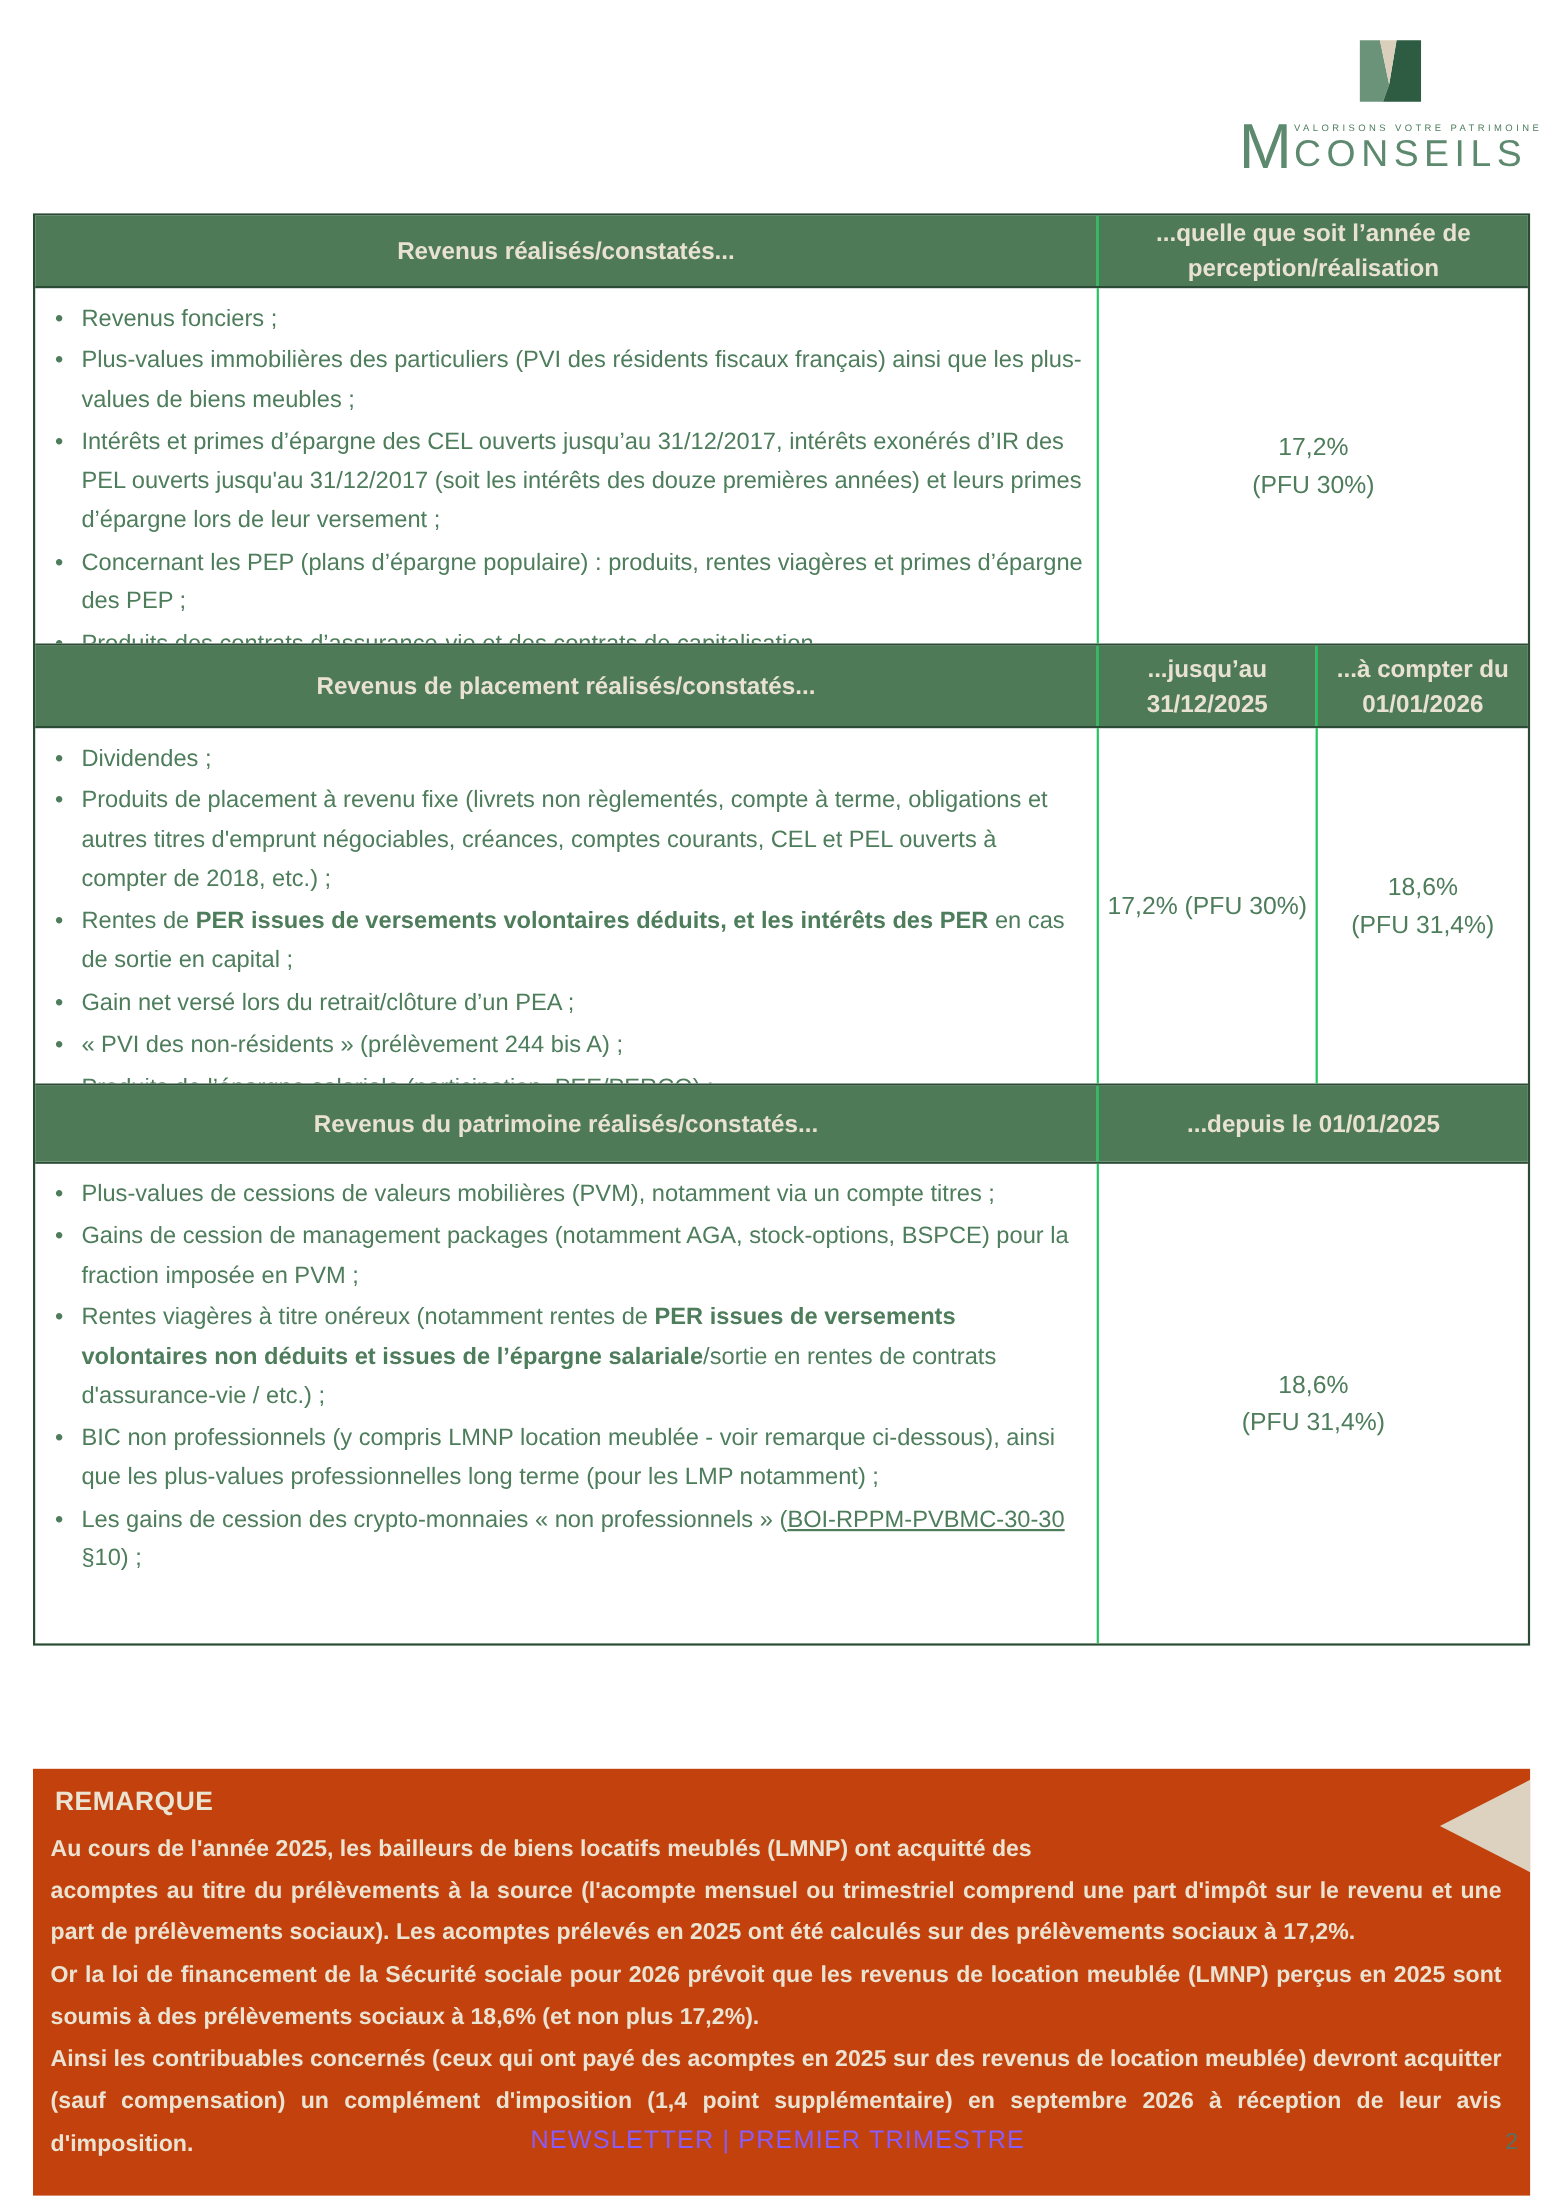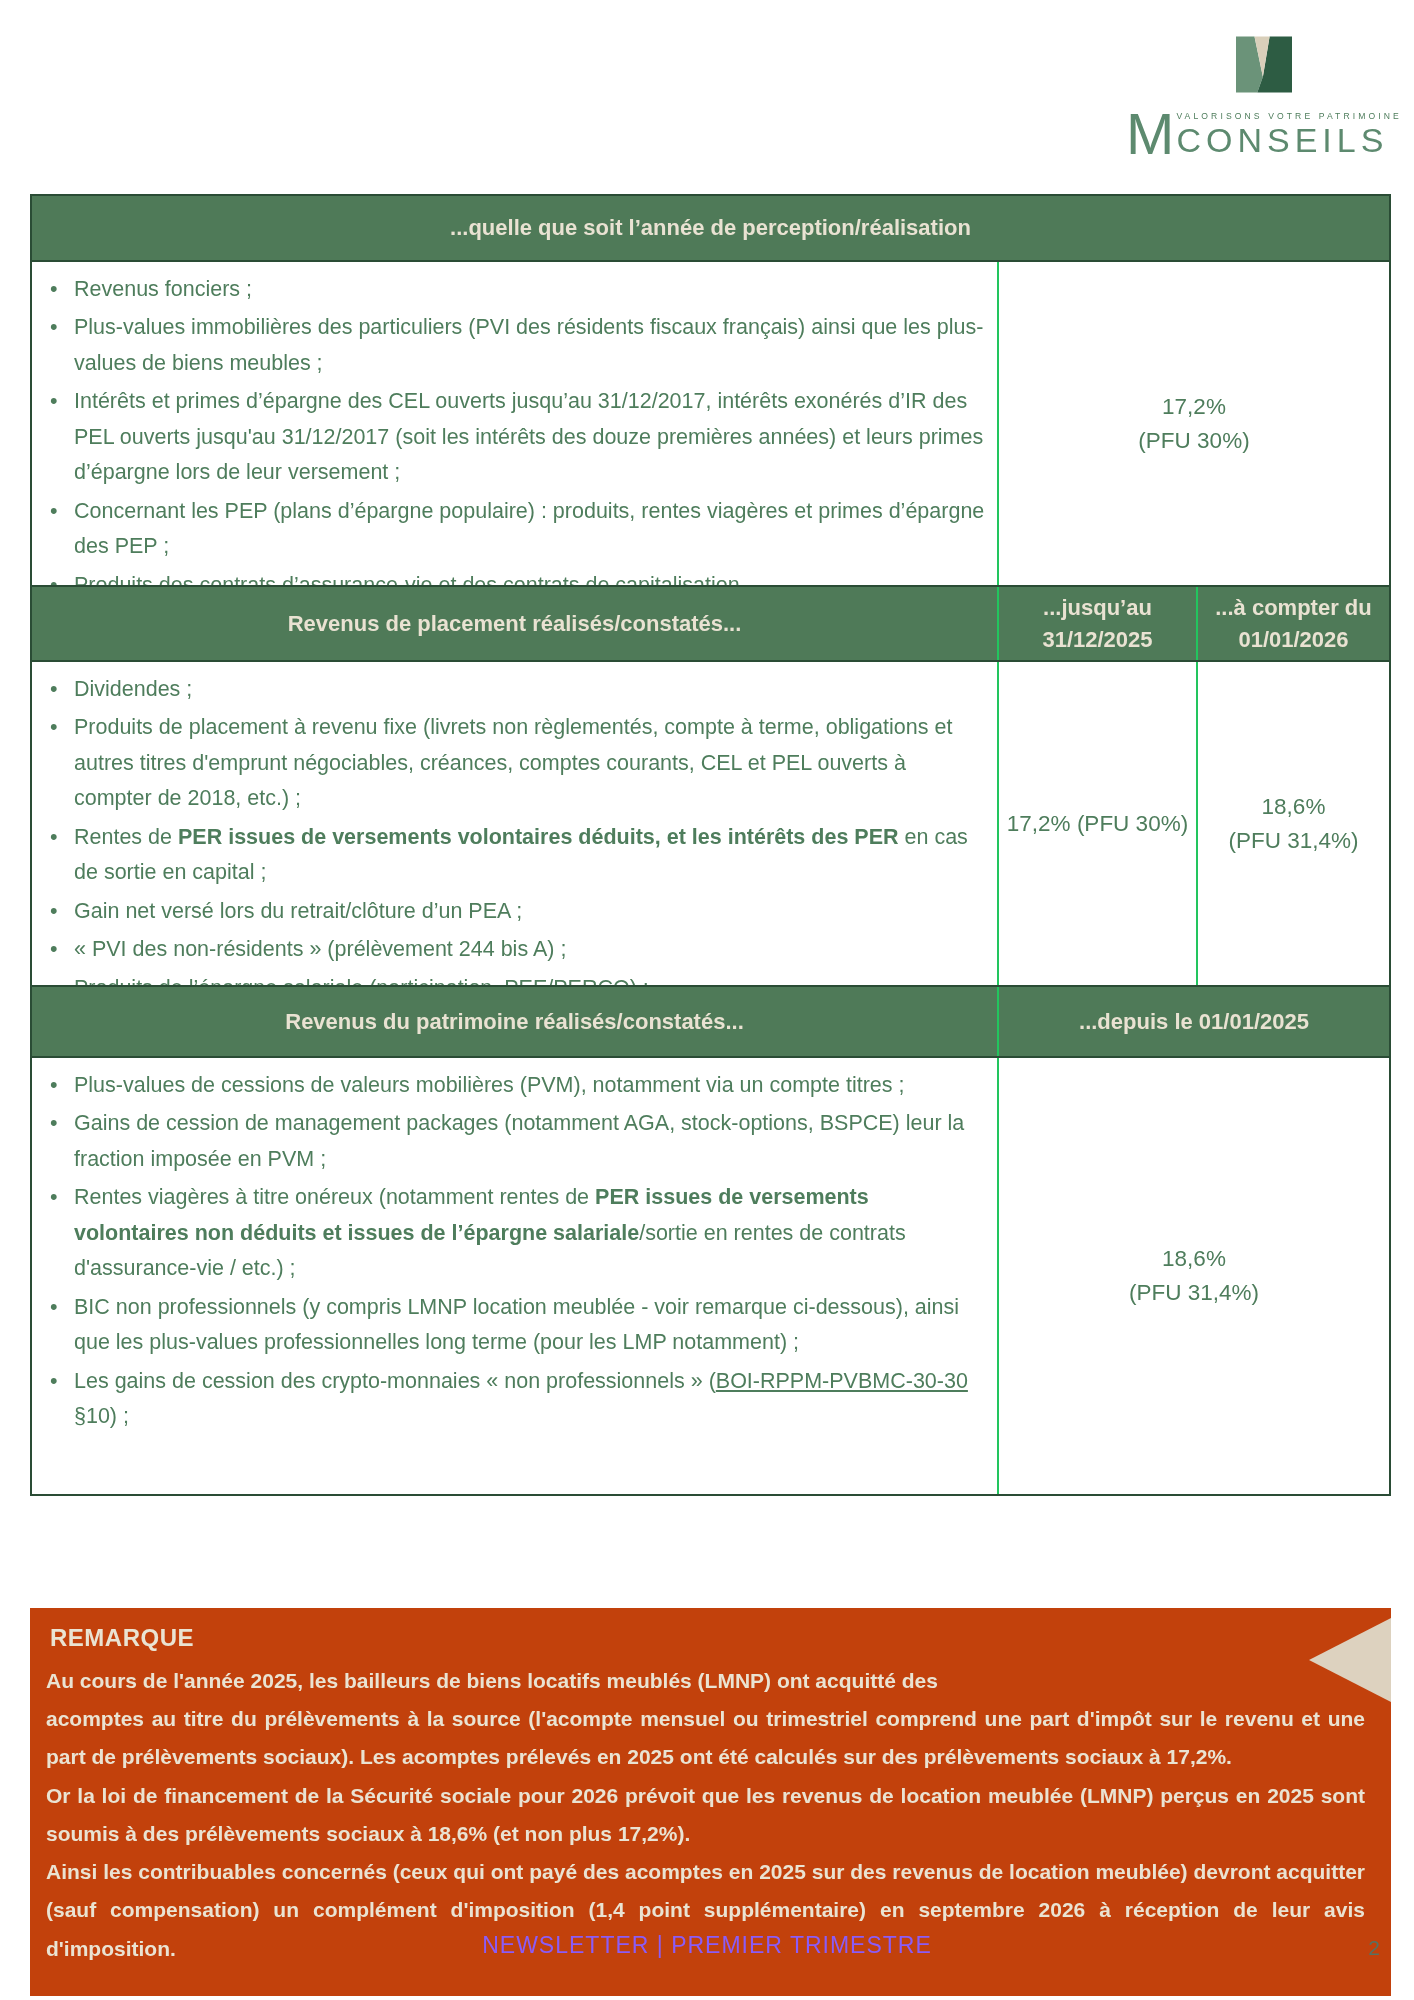--- a/index.html
+++ b/index.html
@@ -72,20 +72,21 @@
       <span class="wm-right">
         <span class="wm-tagline">VALORISONS VOTRE PATRIMOINE</span>
         <span class="wm-conseils">CONSEILS</span>
       </span>
     </div>
   </header>
 
   <div class="rtable">
 
     <div class="row h1">
+      <div class="cell c1 hc">Revenus réalisés/constatés...</div>
       <div class="cell cr hc">...quelle que soit l’année de perception/réalisation</div>
     </div>
 
     <div class="row b1">
       <div class="cell c1 bc">
         <ul>
             <li><span>Revenus fonciers ;</span></li>
             <li><span>Plus-values immobilières des particuliers (PVI des résidents fiscaux français) ainsi que les plus-values de biens meubles ;</span></li>
             <li><span>Intérêts et primes d’épargne des CEL ouverts jusqu’au 31/12/2017, intérêts exonérés d’IR des PEL ouverts jusqu'au 31/12/2017 (soit les intérêts des douze premières années) et leurs primes d’épargne lors de leur versement ;</span></li>
             <li><span>Concernant les PEP (plans d’épargne populaire) : produits, rentes viagères et primes d’épargne des PEP ;</span></li>
@@ -126,21 +127,21 @@
 
     <div class="row h3">
       <div class="cell c1 hc">Revenus du patrimoine réalisés/constatés...</div>
       <div class="cell cr hc">...depuis  le 01/01/2025</div>
     </div>
 
     <div class="row b3">
       <div class="cell c1 bc">
         <ul>
             <li><span>Plus-values de cessions de valeurs mobilières (PVM), notamment via un compte titres ;</span></li>
-            <li><span>Gains de cession de management packages (notamment AGA, stock-options, BSPCE) leur la fraction imposée en PVM ;</span></li>
+            <li><span>Gains de cession de management packages (notamment AGA, stock-options, BSPCE) pour la fraction imposée en PVM ;</span></li>
             <li><span>Rentes viagères à titre onéreux (notamment rentes de </span><span class="b">PER issues de versements volontaires non déduits et issues de l’épargne salariale</span><span>/sortie en rentes de contrats d'assurance-vie / etc.) ;</span></li>
             <li><span>BIC non professionnels (y compris LMNP location meublée - voir remarque ci-dessous), ainsi que les plus-values professionnelles long terme (pour les LMP notamment) ;</span></li>
             <li><span>Les gains de cession des crypto-monnaies « non professionnels » (</span><span class="link">BOI-RPPM-PVBMC-30-30</span><span> §10) ;</span></li>
           </ul>
       </div>
       <div class="cell cr vc">
         <div>18,6%</div>
         <div>(PFU 31,4%)</div>
       </div>
     </div>

